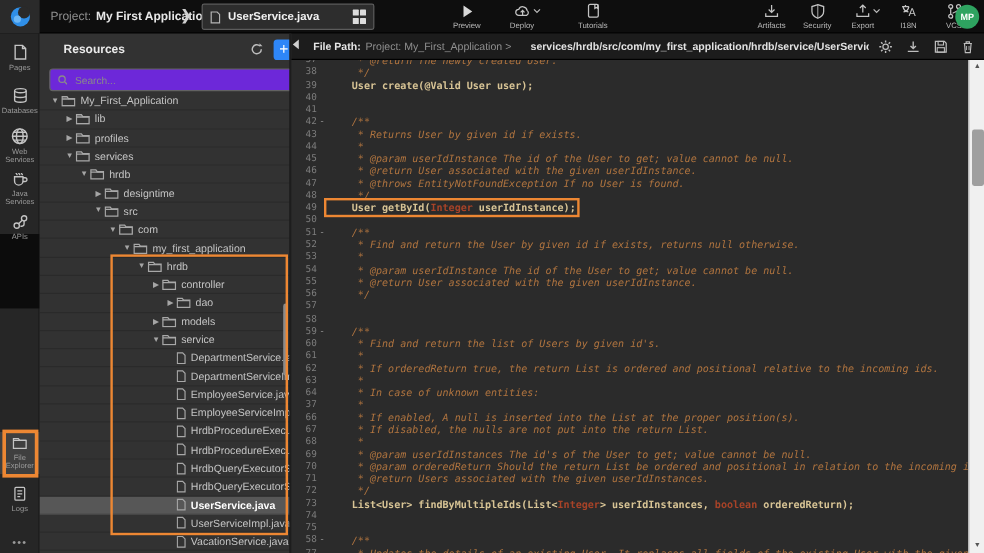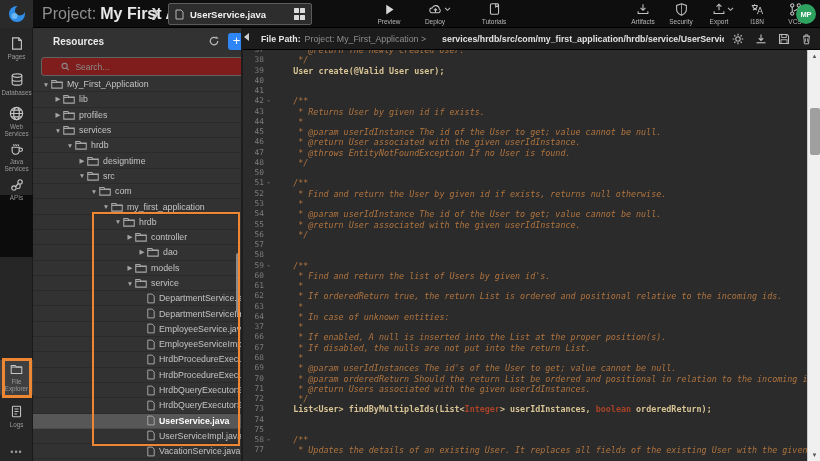--- a/index.html
+++ b/index.html
@@ -2,21 +2,21 @@
 <html><head>
 <meta charset="utf-8">
 <style>
   html,body{margin:0;padding:0;background:#111;}
   *{box-sizing:border-box;}
   #app{position:relative;width:820px;height:461px;overflow:hidden;background:#2b2b2b;
        font-family:"Liberation Sans","DejaVu Sans",sans-serif;color:#ddd;}
   
   #topbar{position:absolute;left:0;top:0;width:820px;height:28px;background:#0e0e0e;border-bottom:1px solid #000;}
   #logo-block{position:absolute;left:0;top:0;width:33px;height:28px;background:#2a2a2a;display:flex;align-items:center;justify-content:center;}
-  #project-area{position:absolute;left:42px;top:0;height:28px;display:flex;align-items:center;font-size:16px;}
+  #project-area{position:absolute;left:42px;top:0;height:28px;display:flex;align-items:center;font-size:10px;}
   #project-label{color:#8f8f8f;margin-right:4px;}
   #project-name{color:#e8e8e8;font-weight:bold;}
   #crumb-chevron{position:absolute;left:150px;top:6px;color:#cfcfcf;font-size:12px;}
   #file-tab{position:absolute;left:168px;top:3px;height:22px;width:144px;background:#2d2d2d;border:1px solid #5c5c5c;border-radius:2px;display:flex;align-items:center;padding:0 6px;gap:6px;}
   #file-tab .tab-label{font-size:9.5px;font-weight:bold;color:#f0f0f0;white-space:nowrap;flex:1;}
   .grid-icon{display:grid;grid-template-columns:5px 5px;grid-template-rows:5px 5px;gap:1.5px;}
   .grid-icon i{background:#dcdcdc;border-radius:0.5px;}
   .tb-group{position:absolute;top:2px;display:flex;gap:12px;}
   .tb-item{display:flex;flex-direction:column;align-items:center;width:34px;cursor:pointer;}
   .tb-item .ic{height:14px;display:flex;align-items:center;justify-content:center;position:relative;}
@@ -31,21 +31,21 @@
   .rail-item.sel{background:#3f3f3f;padding:3px 0;}
   #rail-gap{position:absolute;left:0;top:167px;width:33px;height:62px;background:#0c0c0c;}
   #rail-more{position:absolute;left:0;bottom:4px;width:33px;text-align:center;color:#9a9a9a;font-size:9px;letter-spacing:1px;cursor:pointer;}
   
   #panel{position:absolute;left:33px;top:28px;width:210px;height:433px;background:#323232;border-right:2px solid #1d1d1d;overflow:hidden;}
   #panel-header{position:absolute;left:12px;top:0;width:100%;height:26px;display:flex;align-items:center;padding:0 8px;}
   #panel-title{font-size:10px;font-weight:bold;color:#eaeaea;flex:1;}
   #refresh-btn{margin-right:8px;cursor:pointer;display:flex;}
   #add-btn{width:17px;height:17px;background:#2e86f7;border-radius:3px;color:#fff;font-size:13px;line-height:15px;text-align:center;cursor:pointer;}
   #search-box{position:absolute;left:8px;top:29px;width:222px;height:19px;border:1px solid #626262;border-radius:3px;
-              background:#7f1d1d;display:flex;align-items:center;padding:0 19px;gap:4px;}
+              background:#6d28d9;display:flex;align-items:center;padding:0 6px;gap:4px;}
   #search-box input{background:transparent;border:none;outline:none;color:#bdbdbd;font-size:8.5px;width:100%;font-family:inherit;}
   #search-box input::placeholder{color:#8a8a8a;}
   #tree{position:absolute;left:0;top:49px;width:210px;}
   .tree-row{height:15.3px;display:flex;align-items:center;border-bottom:1px solid rgba(0,0,0,0.14);overflow:hidden;white-space:nowrap;cursor:pointer;}
   .tree-row .arrow{width:10px;flex:none;font-size:6.5px;color:#a5a5a5;text-align:center;}
   .tree-row .t-ic{flex:none;margin-right:4px;display:flex;}
   .tree-row .t-lbl{font-size:8.8px;color:#c4c4c4;}
   .tree-row.sel{background:#575757;}
   .tree-row.sel .t-lbl{color:#fff;font-weight:bold;}
   #tree-scroll{position:absolute;right:1px;top:225px;width:4px;height:60px;background:#8b8b8b;border-radius:2px;}
@@ -636,20 +636,25 @@
           <span class="gut">47</span>
           <span class="fold"></span>
           <span class="ct"><span class="cm-c">     * @throws EntityNotFoundException If no User is found.</span></span>
         </div>
         <div class="code-line">
           <span class="gut">48</span>
           <span class="fold"></span>
           <span class="ct"><span class="cm-c">     */</span></span>
         </div>
         <div class="code-line">
+          <span class="gut">49</span>
+          <span class="fold"></span>
+          <span class="ct"><span class="linebox"><span class="cm-p">    User getById(</span><span class="cm-k">Integer</span><span class="cm-p"> userIdInstance);</span></span></span>
+        </div>
+        <div class="code-line">
           <span class="gut">50</span>
           <span class="fold"></span>
           <span class="ct"></span>
         </div>
         <div class="code-line">
           <span class="gut">51</span>
           <span class="fold">-</span>
           <span class="ct"><span class="cm-c">    /**</span></span>
         </div>
         <div class="code-line">

